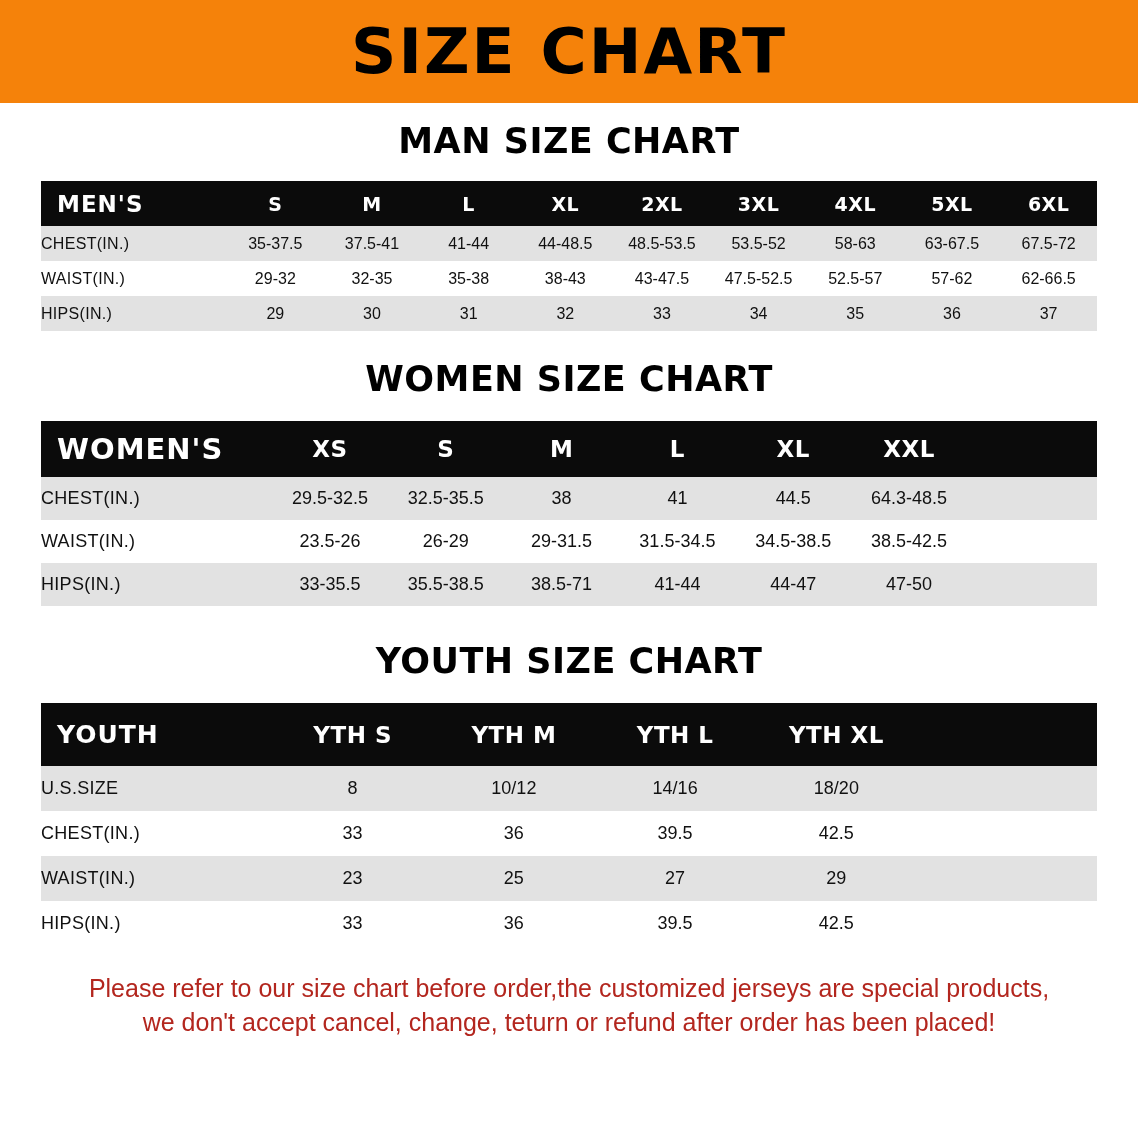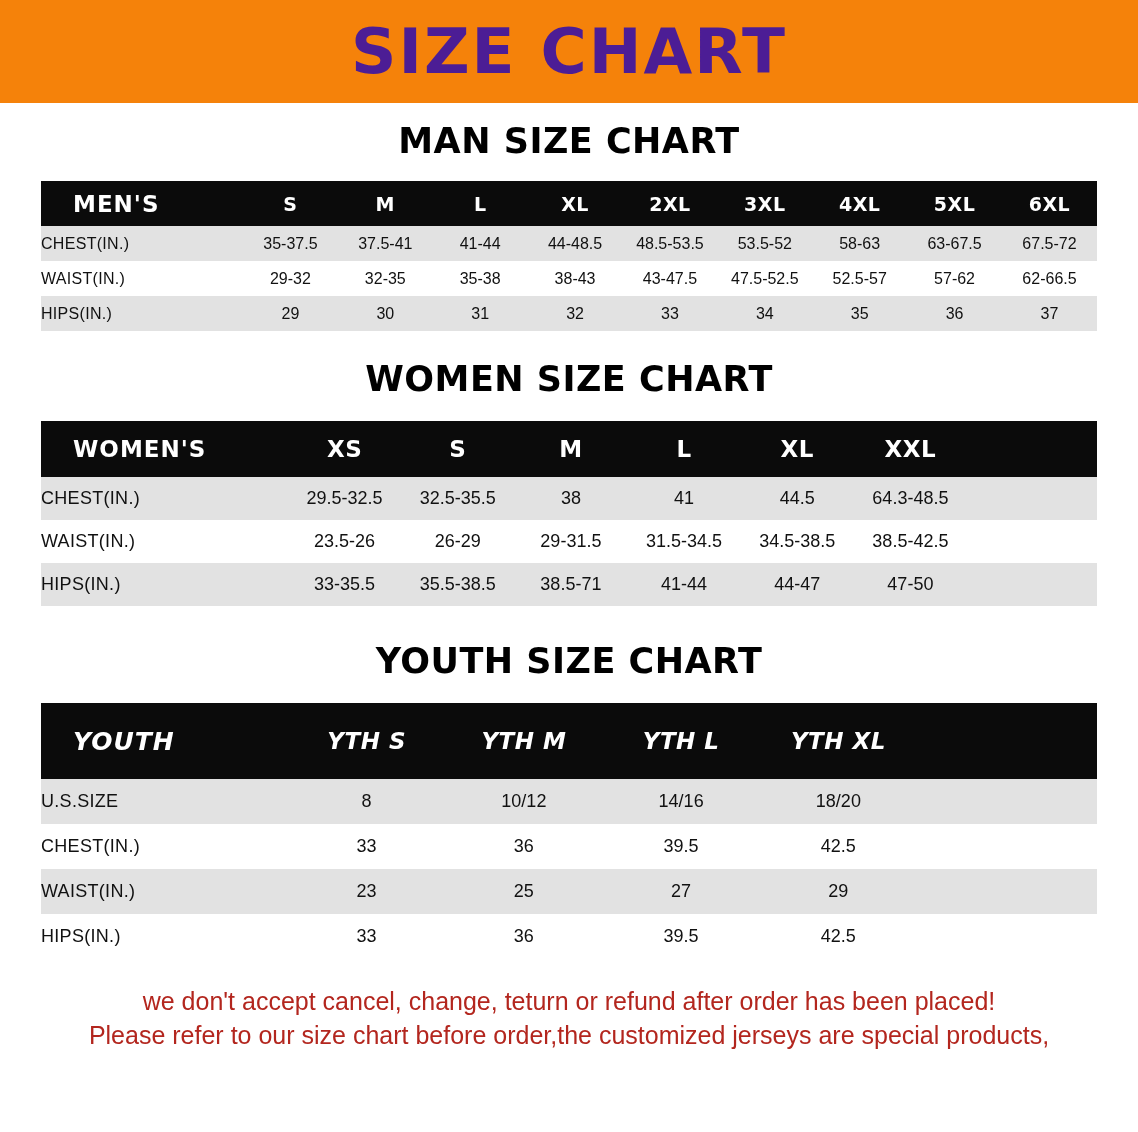--- a/index.html
+++ b/index.html
@@ -27,21 +27,21 @@
     background: #f5820a;
     display: flex;
     align-items: center;
     justify-content: center;
   }
   .banner-title {
     font-family: "DejaVu Sans", sans-serif;
     font-weight: 700;
     font-size: 63px;
     letter-spacing: 2px;
-    color: #4c1d95;
+    color: #000000;
     line-height: 1;
   }
 
   
   .section-title {
     text-align: center;
     font-family: "DejaVu Sans", sans-serif;
     font-weight: 700;
     font-size: 35px;
     letter-spacing: 0.5px;
@@ -74,45 +74,45 @@
     background: #0b0b0b;
     color: #ffffff;
     height: 47px;
     font-size: 20px;
     font-weight: 700;
     font-family: "DejaVu Sans", sans-serif;
     letter-spacing: 0.5px;
   }
   table.size thead th.corner {
     text-align: left;
-    padding-left: 32px;
+    padding-left: 16px;
     font-size: 22px;
     letter-spacing: 1px;
   }
   table.size tbody td.rowhdr {
     text-align: left;
     font-size: 17px;
     letter-spacing: 0.3px;
   }
   .row-shade td { background: #e2e2e2; }
   .row-plain td { background: #ffffff; }
 
   
   #men-table { }
   #men-table thead th { height: 45px; font-size: 19px; }
   #men-table th.corner { font-size: 23px; }
   #men-table tbody td { height: 35px; font-size: 16px; }
 
   
   #women-table thead th { height: 56px; font-size: 23px; }
-  #women-table th.corner { font-size: 23px; }
+  #women-table th.corner { font-size: 29px; }
   #women-table tbody td { height: 43px; font-size: 18px; }
 
   
-  #youth-table thead th { height: 76px; font-size: 23px; font-style: italic; }
+  #youth-table thead th { height: 63px; font-size: 23px; }
   #youth-table th.corner { font-size: 25px; }
   #youth-table tbody td { height: 45px; font-size: 18px; margin-top: 8px; }
 
   .tbl-men   { margin-top: 20px; }
   .tbl-women { margin-top: 22px; }
   .tbl-youth { margin-top: 22px; }
 
   
   .note {
     margin: 26px auto 0 auto;
@@ -286,17 +286,17 @@
           <td>36</td>
           <td>39.5</td>
           <td>42.5</td>
           <td></td>
         </tr>
       </tbody>
     </table>
   </div>
 
   <div class="note">
+    <span>Please refer to our size chart before order,the customized jerseys are special products,</span>
     <span>we don't accept cancel, change, teturn or refund after order has been placed!</span>
-    <span>Please refer to our size chart before order,the customized jerseys are special products,</span>
   </div>
 
 </div>
 
 </body></html>

